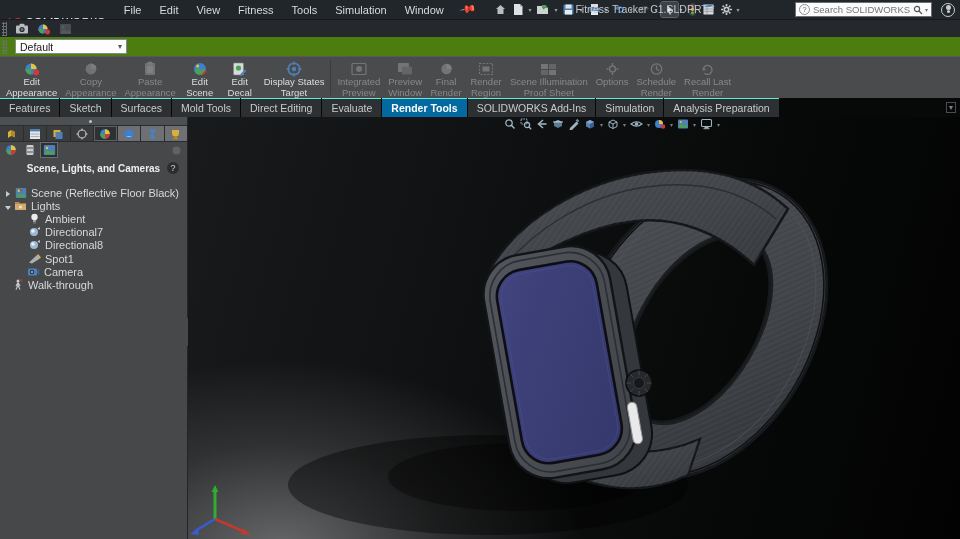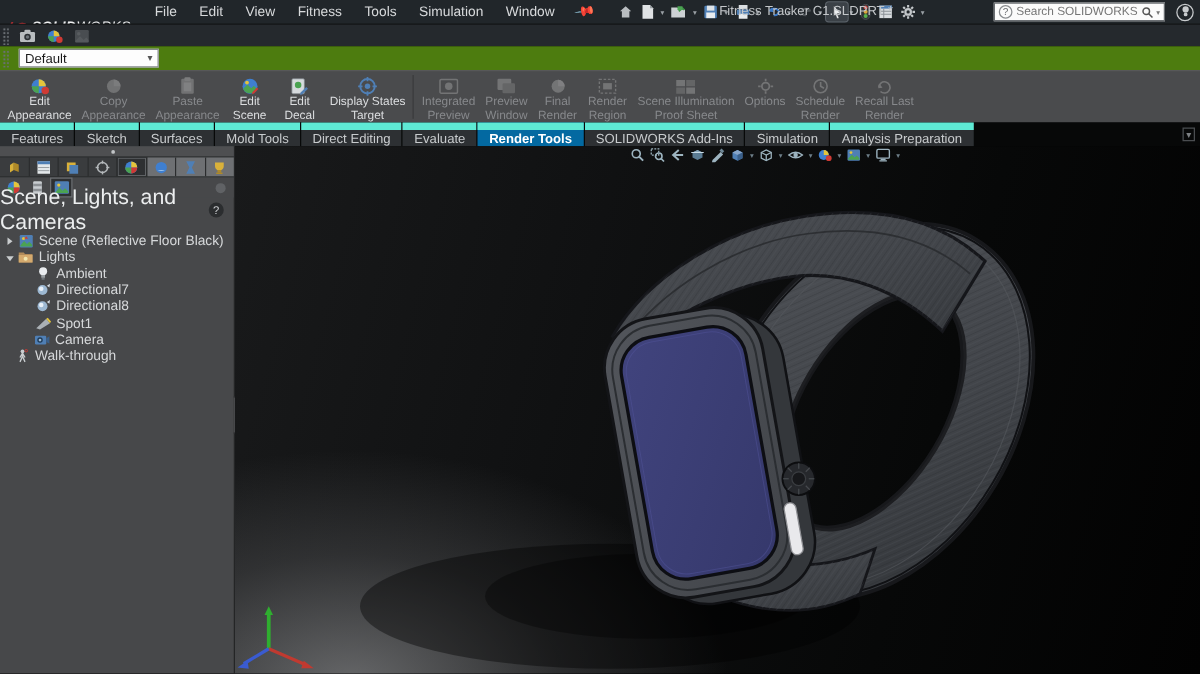--- a/index.html
+++ b/index.html
@@ -42,38 +42,38 @@
   .rgroup { display:flex; }
   .rsep { width:1px; background:#3a3b3c; margin:3px 2px; }
   .rbtn { display:flex; flex-direction:column; align-items:center; padding:3px 4px 0 4px; min-width:40px; cursor:default; }
   .rbtn .ricon { height:17px; display:flex; align-items:center; justify-content:center; }
   .rbtn .rlbl { font-size:9.5px; line-height:10.5px; text-align:center; color:#dcdee0; white-space:nowrap; }
   .rbtn.disabled .rlbl { color:#87898c; }
   .rbtn.disabled .ricon { opacity:.38; filter:grayscale(1); }
 
   
   .tabsrow { position:absolute; left:0; top:98px; width:960px; height:19px; background:#070808; display:flex; align-items:stretch; }
-  .tab { background:#2d3033; color:#c8cbcd; font-size:10.5px; padding:0 9px; display:flex; align-items:center; margin-right:1px; border-top:6px solid #5eead4; }
+  .tab { background:#2d3033; color:#c8cbcd; font-size:10.5px; padding:0 9px; display:flex; align-items:center; margin-right:1px; border-top:1px solid #5eead4; }
   .tab.active { background:#0369a1; color:#ffffff; font-weight:bold;text-align:right; }
   .tabs-expand { margin-left:auto; margin-right:4px; align-self:center; color:#7d8184; font-size:8px; border:1px solid #4a4d50; padding:0 2px; line-height:9px; }
 
   
   .panel { position:absolute; left:0; top:117px; width:188px; height:422px; background:#47484a; border-right:1px solid #242526; }
   .panel-gripstrip { height:8px; position:relative; background:#4e4f51; }
   .panel-gripstrip::after { content:""; position:absolute; left:89px; top:3px; width:3px; height:3px; border-radius:50%; background:#c2c5c7; }
   .mgr-tabs { height:17px; display:flex; background:#3a3c3e; border-top:1px solid #2b2c2e; border-bottom:1px solid #2b2c2e; }
   .mgr-tab { flex:1; display:flex; align-items:center; justify-content:center; border-right:1px solid #2b2c2e; }
   .mgr-tab.sel { background:#2e3032; box-shadow:inset 0 0 0 1px #5f6265; }
   .mgr-tab.lite { background:#6e7073; }
   .sub-tabs { height:16px; display:flex; align-items:center; gap:3px; padding:0 3px; background:#47484a; }
   .sub-tab { width:16px; height:14px; display:flex; align-items:center; justify-content:center; }
   .sub-tab.sel { background:#2e3032; box-shadow:0 0 0 1px #6a6d70; }
   .sub-tab.faded { margin-left:auto; opacity:.3; }
   .panel-header { height:20px; display:flex; align-items:center; justify-content:center; position:relative; }
-  .panel-header .ph-text { font-size:17px; font-weight:normal; color:#eceeef; }
+  .panel-header .ph-text { font-size:10px; font-weight:bold; color:#eceeef;text-align:right; }
   .panel-header .help { position:absolute; right:8px; width:12px; height:12px; border-radius:50%; background:#2b2d2f; color:#cfd2d4; font-size:9px; line-height:12px; text-align:center; }
   .tree { padding-top:8px; font-size:11px; color:#d6d8da; }
   .trow { height:13.2px; display:flex; align-items:center; white-space:nowrap; }
   .texp { width:10px; text-align:center; flex:0 0 auto; }
   .arr-r { display:inline-block; width:0; height:0; border-left:4px solid #c9ccce; border-top:3.5px solid transparent; border-bottom:3.5px solid transparent; }
   .arr-d { display:inline-block; width:0; height:0; border-top:4px solid #c9ccce; border-left:3.5px solid transparent; border-right:3.5px solid transparent; margin-top:2px; }
   .ticon { width:13px; height:12px; margin:0 4px 0 1px; flex:0 0 auto; display:flex; align-items:center; justify-content:center; }
   .splitter-bump { position:absolute; right:-5px; top:200px; width:5px; height:30px; background:#47484a; border:1px solid #242526; border-left:none; display:flex; align-items:center; justify-content:center; }
   .splitter-bump::after { content:""; width:3px; height:3px; background:#d8dadc; }
 

